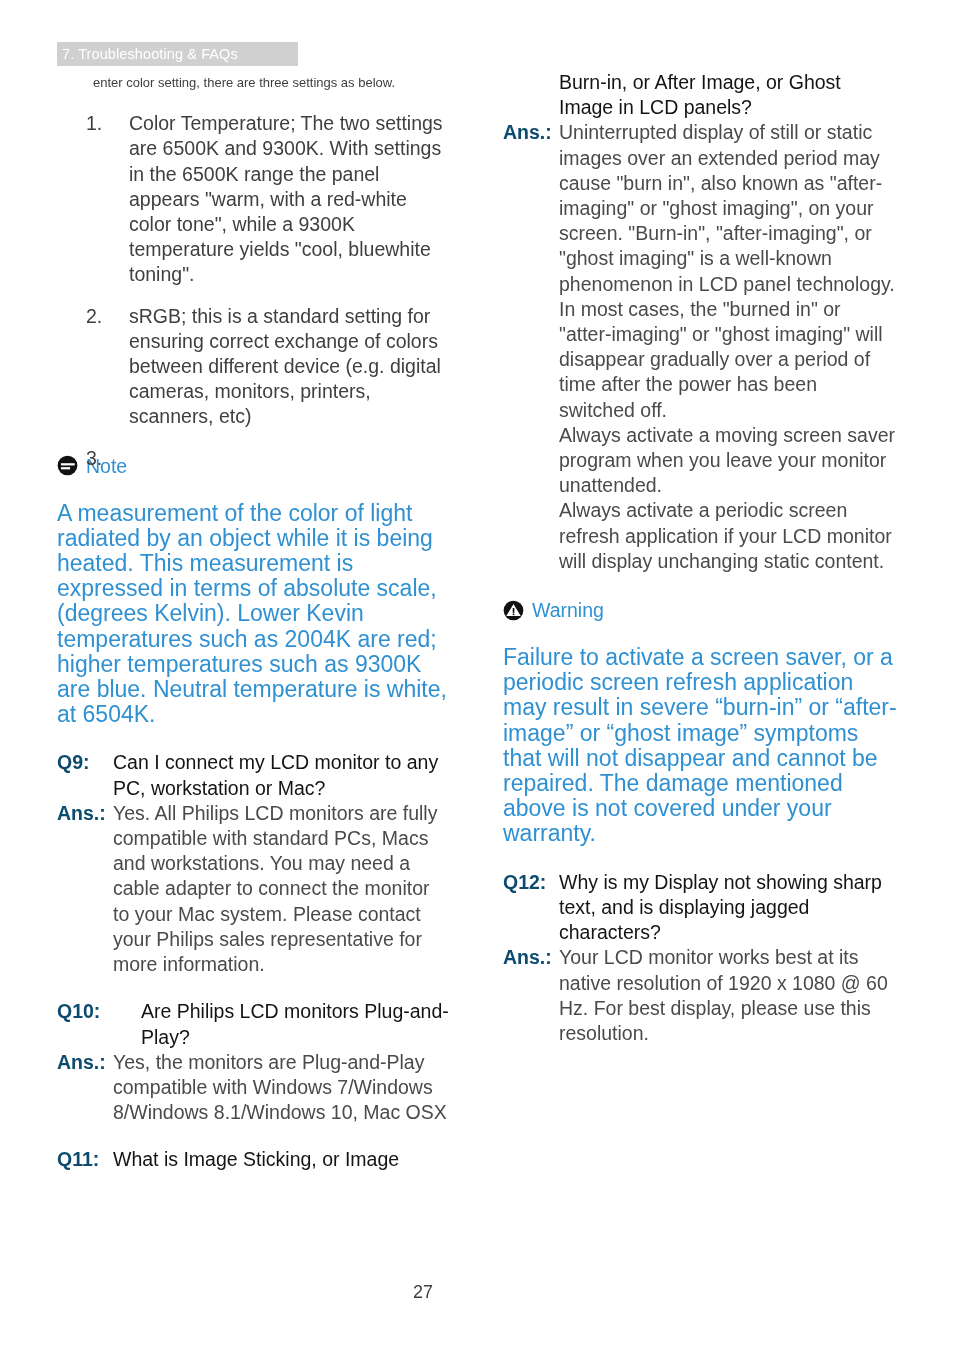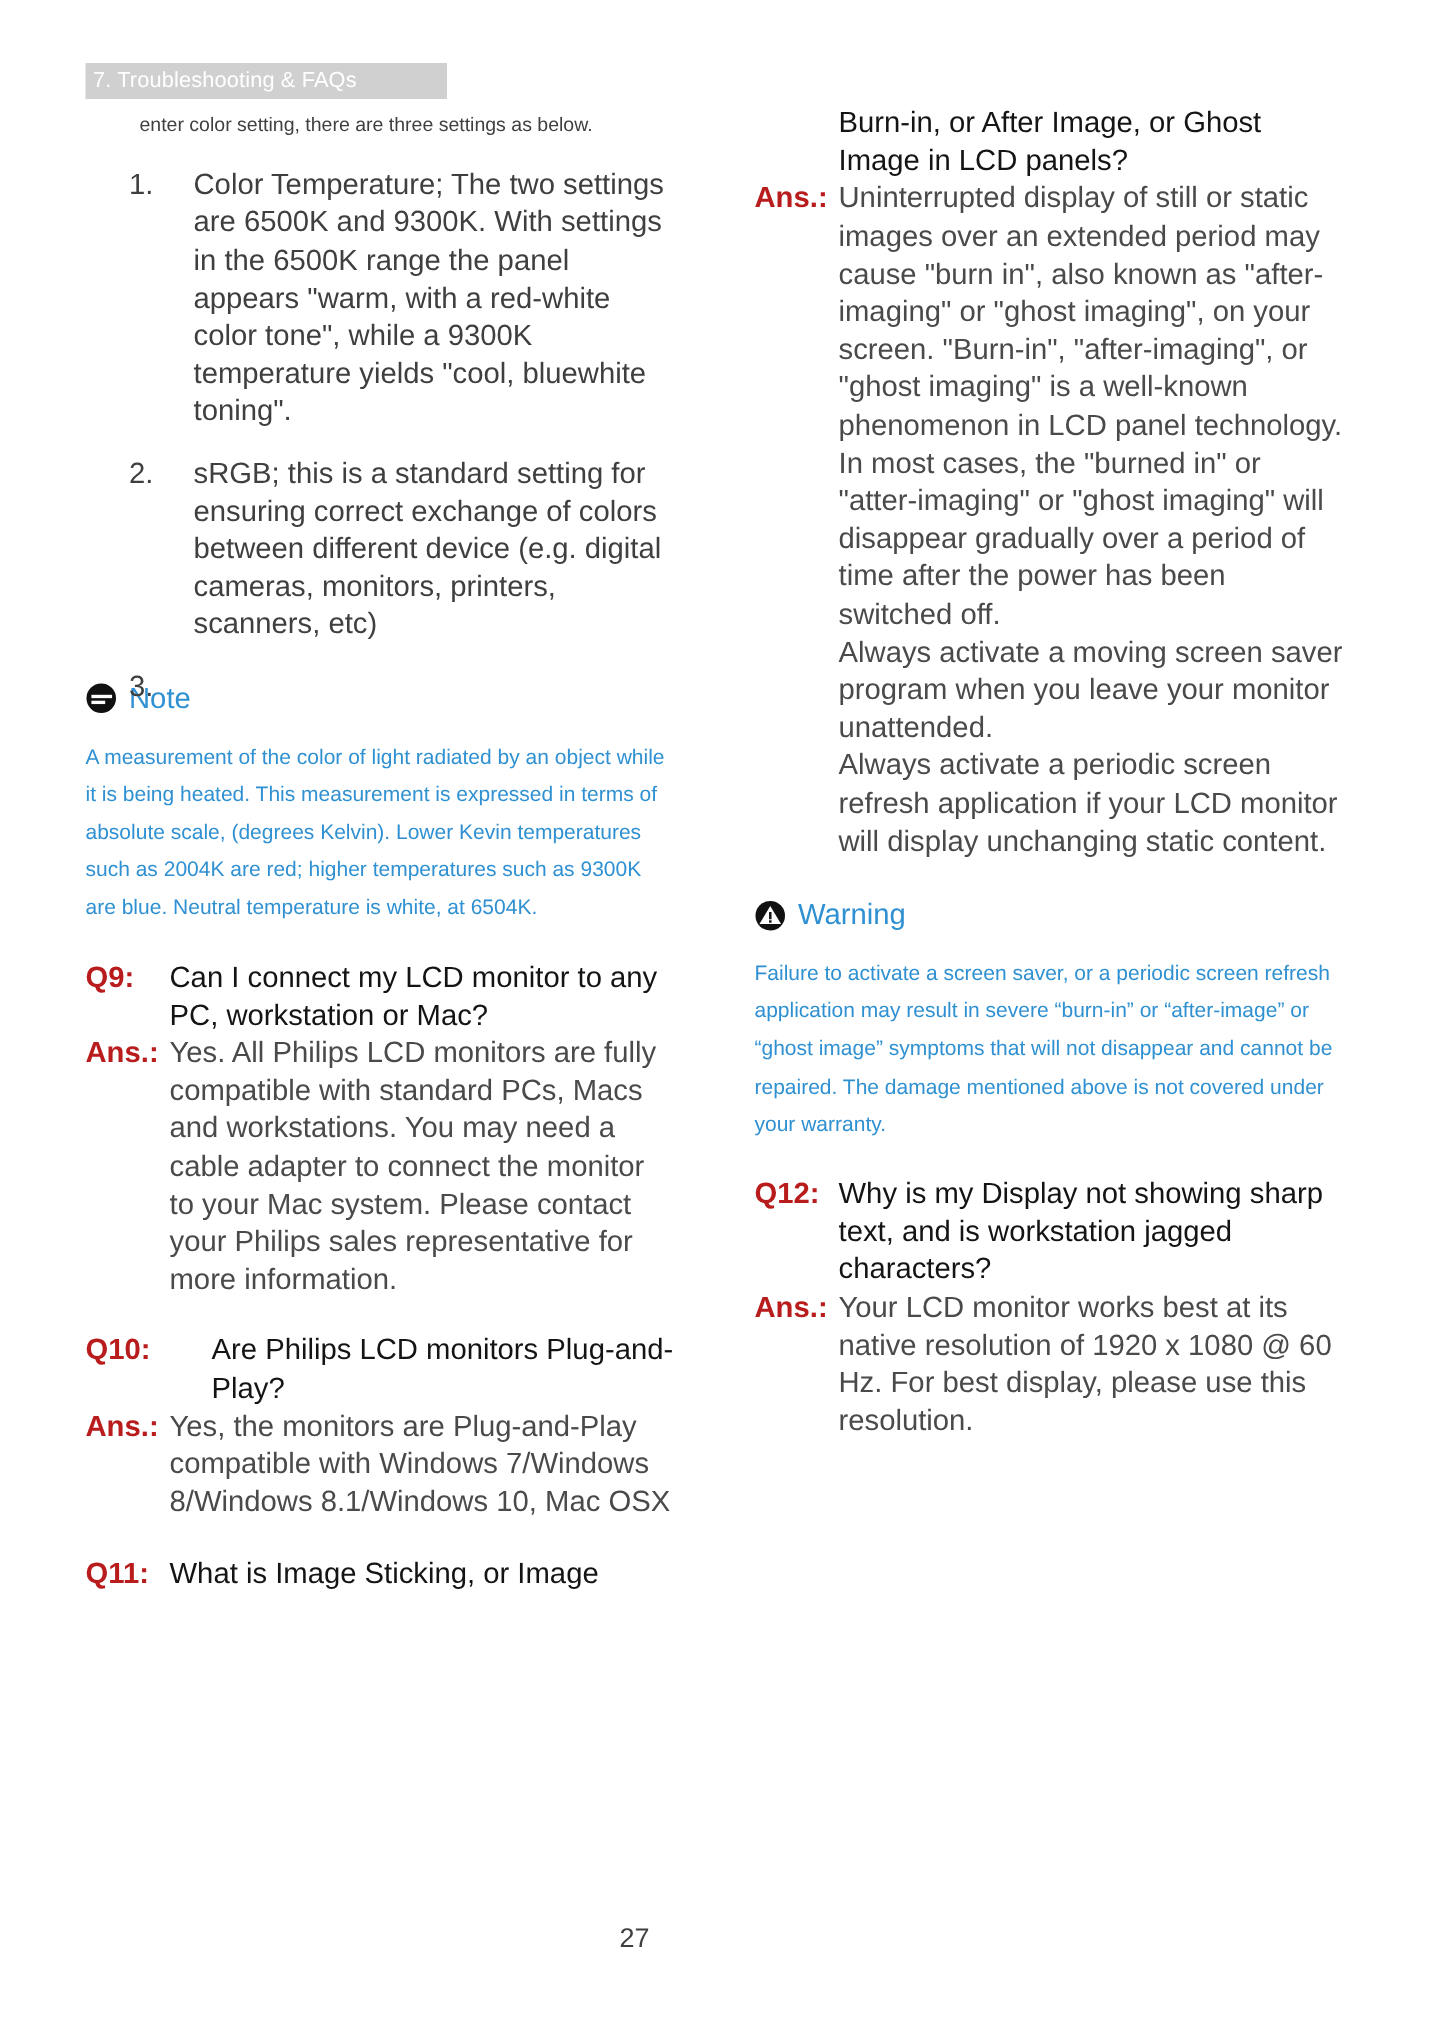--- a/index.html
+++ b/index.html
@@ -90,21 +90,21 @@
     align-items: center;
     gap: 8px;
     margin-bottom: 3px;
   }
   .callout-title {
     font-size: 19.5px;
     line-height: 24px;
     color: #2f90d2;
   }
   .callout-body {
-    font-size: 14px;
+    font-size: 23px;
     line-height: 25.2px;
     color: #2f90d2;
   }
   .ico {
     width: 21px;
     height: 21px;
     flex: 0 0 21px;
     display: block;
   }
 
@@ -126,21 +126,21 @@
     color: #141414;
   }
   .qa-a .qa-text {
     color: #4a4a4a;
   }
   .qa-label {
     position: absolute;
     left: 0;
     top: 0;
     font-weight: bold;
-    color: #b91c1c;
+    color: #0c4a6e;
   }
   .qa-text {
     display: block;
   }
   
   .lbl-std  { padding-left: 56px; }
   .lbl-wide { padding-left: 84px; }
 
   
   .folio {
@@ -244,21 +244,21 @@
           <rect x="14.8" y="20.6" width="2.5" height="2.5" fill="#111111"></rect>
         </svg>
         <span class="callout-title">Warning</span>
       </div>
       <p class="callout-body">Failure to activate a screen saver, or a periodic screen refresh application may result in severe “burn-in” or “after-image” or “ghost image” symptoms that will not disappear and cannot be repaired. The damage mentioned above is not covered under your warranty.</p>
     </div>
 
     <div class="qa">
       <div class="qa-row qa-q lbl-std">
         <span class="qa-label">Q12:</span>
-        <span class="qa-text">Why is my Display not showing sharp text, and is workstation jagged characters?</span>
+        <span class="qa-text">Why is my Display not showing sharp text, and is displaying jagged characters?</span>
       </div>
       <div class="qa-row qa-a lbl-std">
         <span class="qa-label">Ans.:</span>
         <span class="qa-text">Your LCD monitor works best at its native resolution of 1920 x 1080 @ 60 Hz. For best display, please use this resolution.</span>
       </div>
     </div>
 
   </div>
 
   <div class="folio">27</div>

